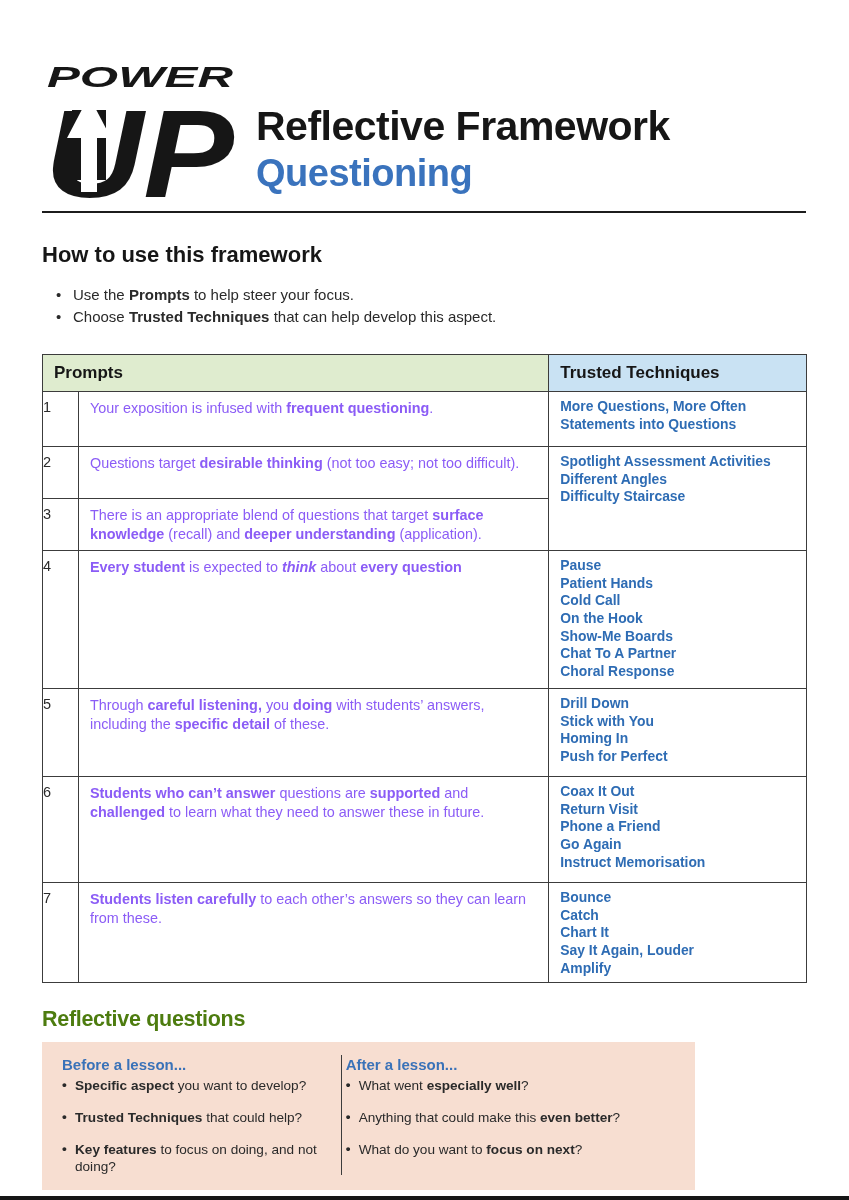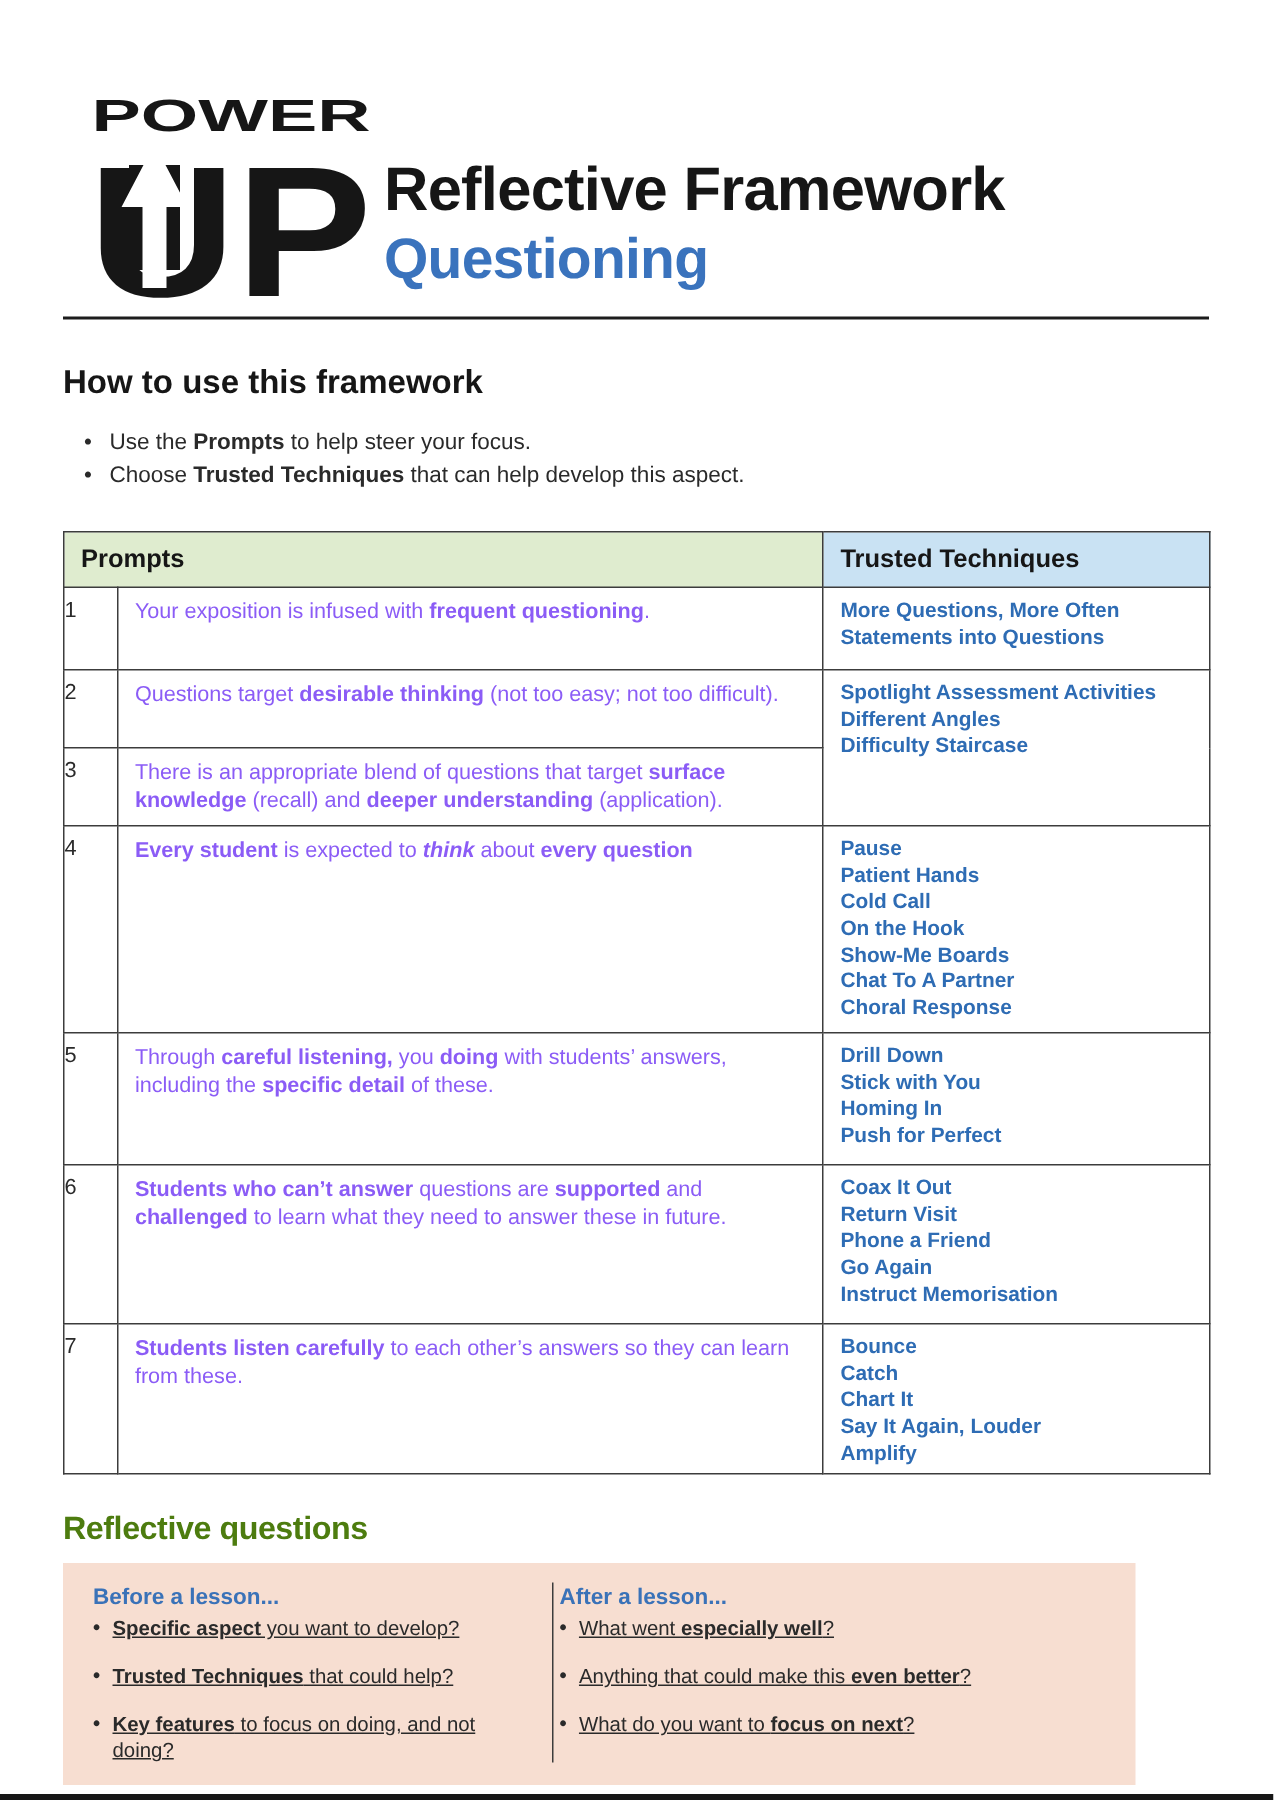--- a/index.html
+++ b/index.html
@@ -8,21 +8,21 @@
     width: 849px; height: 1200px;
     font-family: "Liberation Sans", "DejaVu Sans", sans-serif;
     color: #1f1f1f;
     position: relative;
     overflow: hidden;
   }
   .b { font-weight: bold; }
   .i { font-style: italic; }
 
   
-  .logo { position: absolute; left: 59px; top: 56px; width: 192px; height: 150px; }
+  .logo { position: absolute; left: 45px; top: 56px; width: 192px; height: 150px; font-style: italic; }
   .titles { position: absolute; left: 256px; top: 103px; }
   .doc-title {
     font-size: 41px; font-weight: 800; letter-spacing: -0.5px;
     color: #161616; line-height: 47px;
   }
   .doc-subtitle {
     font-size: 38px; font-weight: 800; letter-spacing: -0.5px;
     color: #3a73bd; line-height: 46px;
   }
   .top-rule {
@@ -80,30 +80,30 @@
   tr.r5 td { height: 88px; }
   tr.r6 td { height: 106px; }
   tr.r7 td { height: 87px; }
 
   
   .reflective-heading {
     font-size: 21.5px; font-weight: 800; color: #4d7c0f;
     margin: 24px 0 10px 0; letter-spacing: -0.3px;
   }
   .rq-box {
-    width: 715px; background: #f7ded1; display: flex;
+    width: 653px; background: #f7ded1; display: flex;
     padding: 13px 0 15px 0;
   }
   .rq-col { padding: 0 16px 0 20px; width: 348px; }
   .rq-col + .rq-col { border-left: 1.5px solid #3c3c3c; width: 417px; padding-left: 4px; }
   .rq-title { font-size: 15px; font-weight: bold; color: #3a72b8; line-height: 19px; }
   .rq-list { list-style: none; }
   .rq-list li {
     font-size: 13.6px; line-height: 17px; color: #2a2a2a;
-    padding-left: 13px; position: relative; margin-top: 3px; text-decoration: underline;
+    padding-left: 13px; position: relative; margin-top: 3px;
   }
   .rq-list li + li { margin-top: 15px; }
   .rq-list li::before {
     content: "\2022"; position: absolute; left: 0; top: -1px;
     font-weight: bold; color: #2a2a2a;
   }
 
   
   .footer-note { margin-top: 28px; font-size: 15px; color: #2a2a2a; }
 

